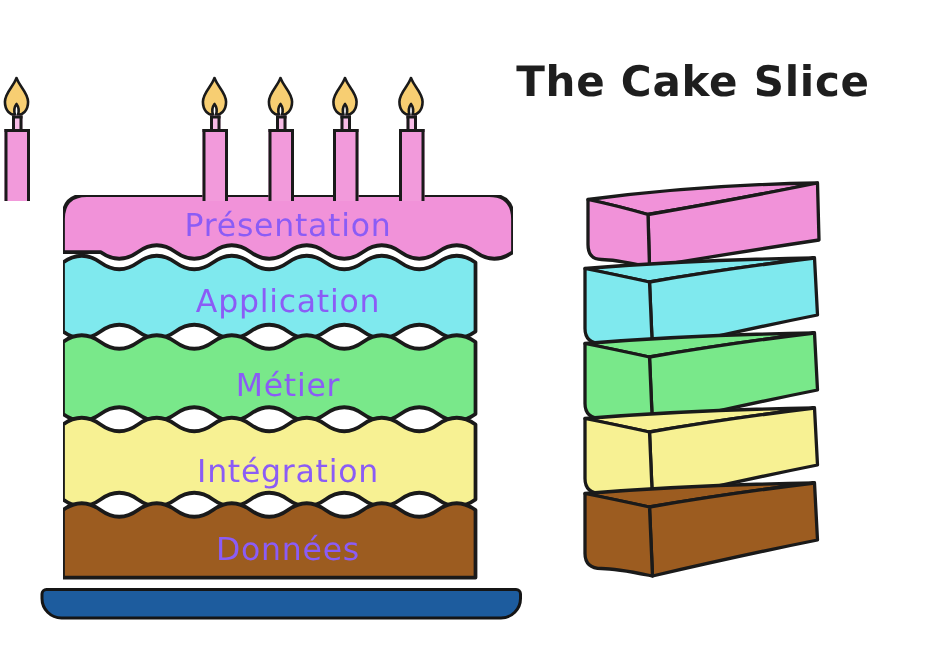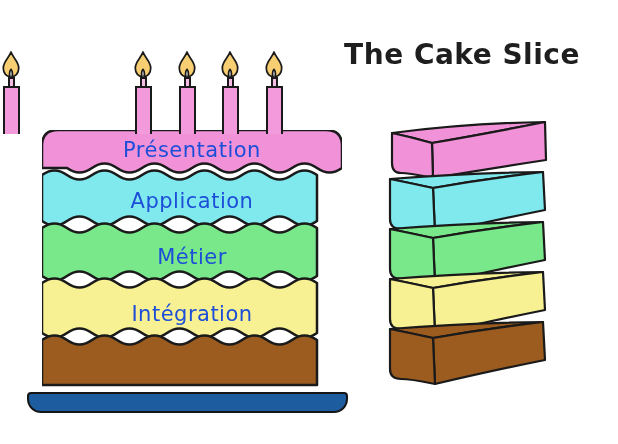--- a/index.html
+++ b/index.html
@@ -19,21 +19,21 @@
   .candle:nth-of-type(3){left:176px}
   .candle:nth-of-type(4){left:219px}
   .candle:nth-of-type(5){left:263px}
   .flame{width:20px;height:27px;display:block;}
   .wick{width:7px;height:10px;border:2px solid #1a1a1a;border-bottom:none;box-sizing:border-box;margin-top:-1px;}
   .stem{width:17px;height:48px;border:2.5px solid #1a1a1a;border-bottom:none;box-sizing:border-box;margin-top:-1px;}
   
   .cake-svg{position:absolute;left:42px;top:130px;z-index:2;}
   .layer-label{
     position:absolute;left:42px;width:300px;text-align:center;z-index:4;
-    font-size:21px;color:#1d4ed8;letter-spacing:0.5px;
+    font-size:21px;color:#8b5cf6;letter-spacing:0.5px;
   }
   .label-0{top:138px}
   .label-1{top:189px}
   .label-2{top:245px}
   .label-3{top:302px}
   .label-4{top:354px}
   
   .plate{
     position:absolute;left:27px;top:392px;width:321px;height:21px;box-sizing:border-box;
     border:2.5px solid #151515;border-radius:4px 4px 14px 14px;z-index:1;
@@ -93,20 +93,21 @@
       <path d="M0,98 q12.5,-9 25,0 t25,0 t25,0 t25,0 t25,0 t25,0 t25,0 t25,0 t25,0 t25,0 t25,0 V146 q-12.5,9 -25,0 t-25,0 t-25,0 t-25,0 t-25,0 t-25,0 t-25,0 t-25,0 t-25,0 t-25,0 t-25,0 Z" style="fill: rgb(121, 232, 138);"></path>
       <path d="M0,153 q12.5,-9 25,0 t25,0 t25,0 t25,0 t25,0 t25,0 t25,0 t25,0 t25,0 t25,0 t25,0 V203 q-12.5,9 -25,0 t-25,0 t-25,0 t-25,0 t-25,0 t-25,0 t-25,0 t-25,0 t-25,0 t-25,0 t-25,0 Z" style="fill: rgb(247, 241, 147);"></path>
       <path d="M0,210 q12.5,-9 25,0 t25,0 t25,0 t25,0 t25,0 t25,0 t25,0 t25,0 t25,0 t25,0 t25,0 V255 H0 Z" style="fill: rgb(156, 92, 32);"></path>
     </g>
   </svg>
 
   <div class="layer-label label-0">Présentation</div>
   <div class="layer-label label-1">Application</div>
   <div class="layer-label label-3">Intégration</div>
   <div class="layer-label label-2">Métier</div>
+  <div class="layer-label label-4">Données</div>
 
   <div class="plate" style="background-color: rgb(29, 92, 158);"></div>
 
   <svg class="slice-svg" width="170" height="290" viewBox="0 0 170 290">
     <defs>
       <g id="wedge" stroke="#1a1a1a" stroke-width="2.2" stroke-linejoin="round">
         <path d="M5,7 Q80,1 158,0 Q100,7 48,16 Q25,11 5,7 Z"></path>
         <path d="M48,16 Q100,7 158,0 L160,38 Q110,48 50,62 Z"></path>
         <path d="M5,7 Q25,11 48,16 L50,62 C40,60 26,57 16,57 Q5,57 5,47 Z"></path>
       </g>

